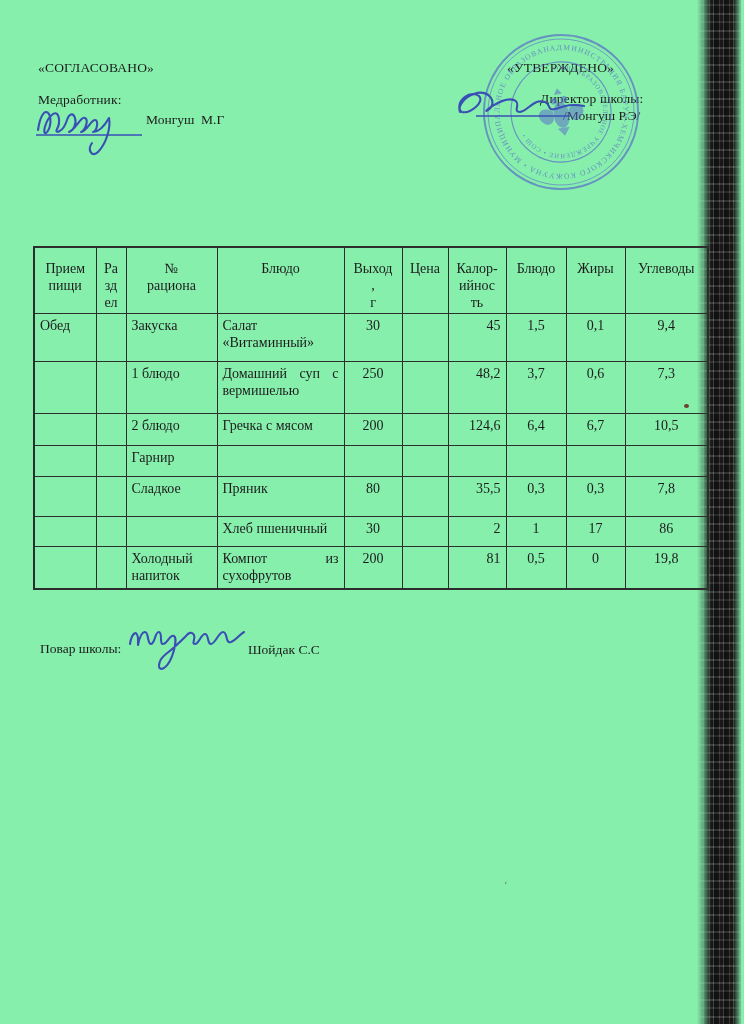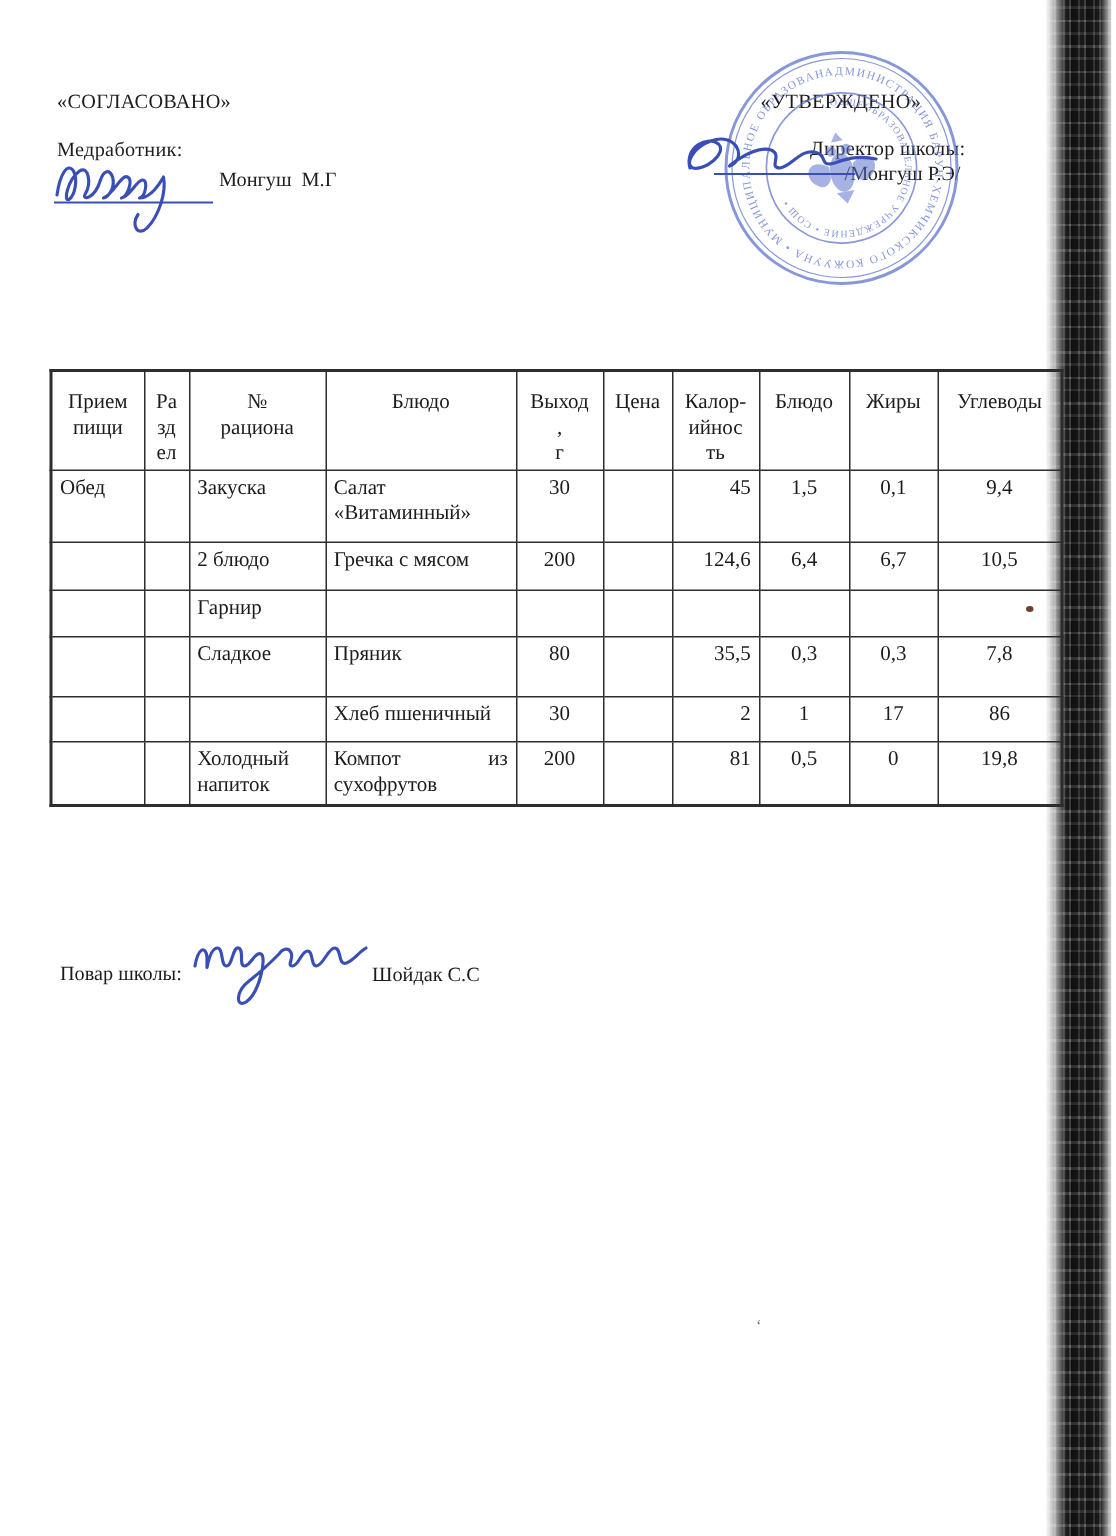--- a/index.html
+++ b/index.html
@@ -1,19 +1,19 @@
 <!DOCTYPE html>
 <html><head>
 <meta charset="utf-8">
 <style>
   * { margin:0; padding:0; box-sizing:border-box; }
   html,body { background:#e8e8e8; }
   .page {
     position:relative; width:744px; height:1024px;
-    background:#ffffff; overflow:hidden;
+    background:#86efac; overflow:hidden;
     font-family:"Liberation Serif","DejaVu Serif",serif;
     color:#1c1c1c;
   }
   
   .scan-band{
     position:absolute; top:0; right:3px; width:44px; height:100%;
     background:
       repeating-linear-gradient(0deg, rgba(0,0,0,.28) 0 6px, rgba(255,255,255,.10) 6px 8px, rgba(0,0,0,.33) 8px 15px, rgba(90,90,90,.22) 15px 17px),
       repeating-linear-gradient(90deg, #1d1d1d 0 2px, #4a4a4a 2px 3px, #242424 3px 6px, #575757 6px 7px, #191919 7px 10px),
       linear-gradient(90deg,#6a6a6a, #242424 30%, #141414 60%, #343434 85%, #7a7a7a);
@@ -156,20 +156,32 @@
           <td class="c-sect"></td>
           <td class="c-ration">Закуска</td>
           <td class="c-dish">Салат «Витаминный»</td>
           <td class="c-out">30</td>
           <td class="c-price"></td>
           <td class="c-kcal">45</td>
           <td class="c-prot">1,5</td>
           <td class="c-fat">0,1</td>
           <td class="c-carb">9,4</td>
         </tr>
+        <tr style="height: 52px;">
+          <td class="c-meal"></td>
+          <td class="c-sect"></td>
+          <td class="c-ration">1 блюдо</td>
+          <td class="c-dish">Домашний суп с вермишелью</td>
+          <td class="c-out">250</td>
+          <td class="c-price"></td>
+          <td class="c-kcal">48,2</td>
+          <td class="c-prot">3,7</td>
+          <td class="c-fat">0,6</td>
+          <td class="c-carb">7,3</td>
+        </tr>
         <tr style="height: 32px; padding-left: 29px;">
           <td class="c-meal"></td>
           <td class="c-sect"></td>
           <td class="c-ration">2 блюдо</td>
           <td class="c-dish">Гречка с мясом</td>
           <td class="c-out">200</td>
           <td class="c-price"></td>
           <td class="c-kcal">124,6</td>
           <td class="c-prot">6,4</td>
           <td class="c-fat">6,7</td>

